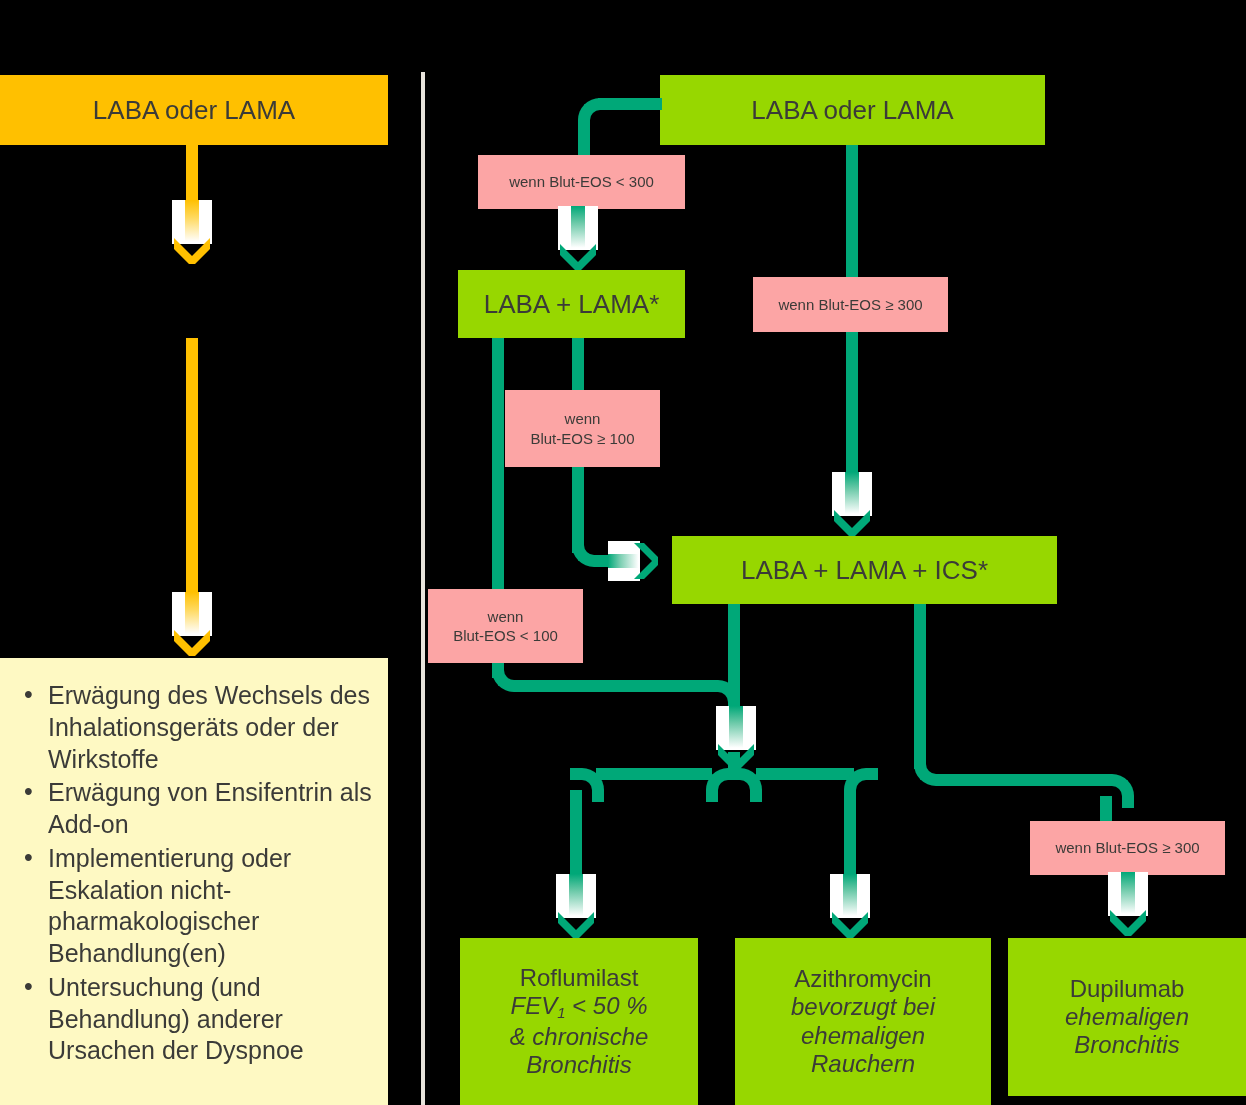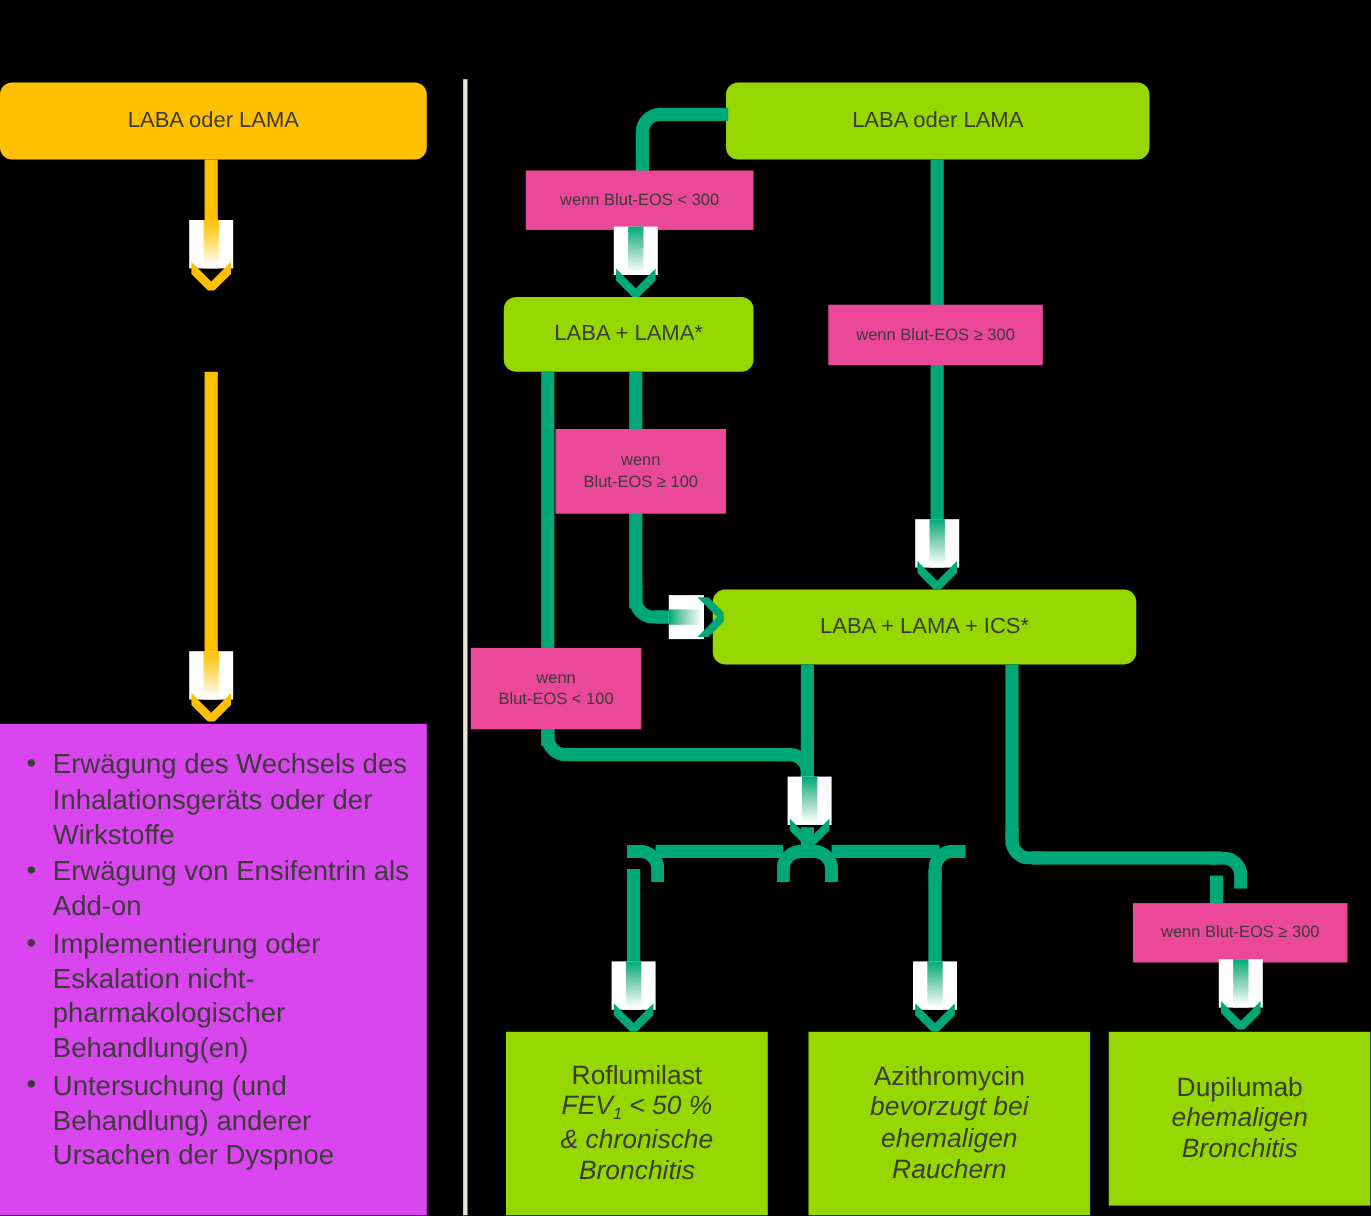--- a/index.html
+++ b/index.html
@@ -44,33 +44,33 @@
     align-items: center;
     justify-content: center;
     text-align: center;
     color: #3B3B38;
     font-family: "Liberation Sans", sans-serif;
     line-height: 1.18;
   }
   .box.yellow { background: #FFC000; }
   .box.green  { background: #97D700; }
 
-  .box-main  { font-size: 20px; border-radius: 11px; }
+  .box-main  { font-size: 26px; }
   .box-res   { font-size: 24px; flex-direction: column; padding: 4px 6px; }
   .box-res .sub { font-style: italic; }
   .box-res .hdr { font-style: normal; }
 
   sub.fev { font-size: 0.62em; font-style: italic; vertical-align: -0.30em; }
 
   
   #bullets {
     position: absolute;
     left: 0; top: 658px;
     width: 388px; height: 447px;
-    background: #d946ef;
+    background: #fef9c3;
     padding: 22px 14px 10px 16px;
   }
   #bullets ul { list-style: none; }
   #bullets li {
     position: relative;
     color: #3B3B38;
     font-family: "Liberation Sans", sans-serif;
     font-size: 25px;
     line-height: 1.27;
     padding-left: 32px;
@@ -79,21 +79,21 @@
   #bullets li::before {
     content: "\2022";
     position: absolute;
     left: 8px; top: -1px;
     font-size: 25px;
   }
 
   
   .label {
     position: absolute;
-    background: #ec4899;
+    background: #fca5a5;
     color: #3B3B38;
     display: flex;
     align-items: center;
     justify-content: center;
     text-align: center;
     font-family: "Liberation Sans", sans-serif;
     font-size: 15px;
     line-height: 1.3;
     z-index: 6;
   }
@@ -226,21 +226,21 @@
               border-width:0 0 12px 12px; border-bottom-left-radius:22px;"></div>
   <div class="conn grn" style="left:596px; top:555px; width:22px; height:12px;"></div>
   <div class="arrow-r" style="left:608px; top:541px;">
     <div class="plate"></div>
     <div class="stem"></div>
     <svg class="chevsvg-r" viewBox="0 0 26 40">
       <path d="M2 2 L20 20 L2 38 L12 38 L30 20 L12 2 Z" fill="#00A878"></path>
     </svg>
   </div>
 
-  <div class="box green box-main" style="left:648px; top:536px; width:385px; height:68px;">
+  <div class="box green box-main" style="left:672px; top:536px; width:385px; height:68px;">
     <span>LABA + LAMA + ICS*</span>
   </div>
 
   <div class="conn grn" style="left:492px; top:338px; width:12px; height:340px;"></div>
   <div class="label" style="left:428px; top:589px; width:155px; height:74px; flex-direction:column;">
     <span>wenn</span>
     <span>Blut-EOS &lt; 100</span>
   </div>
 
   <div class="elbow" style="left:492px; top:658px; width:34px; height:34px;

